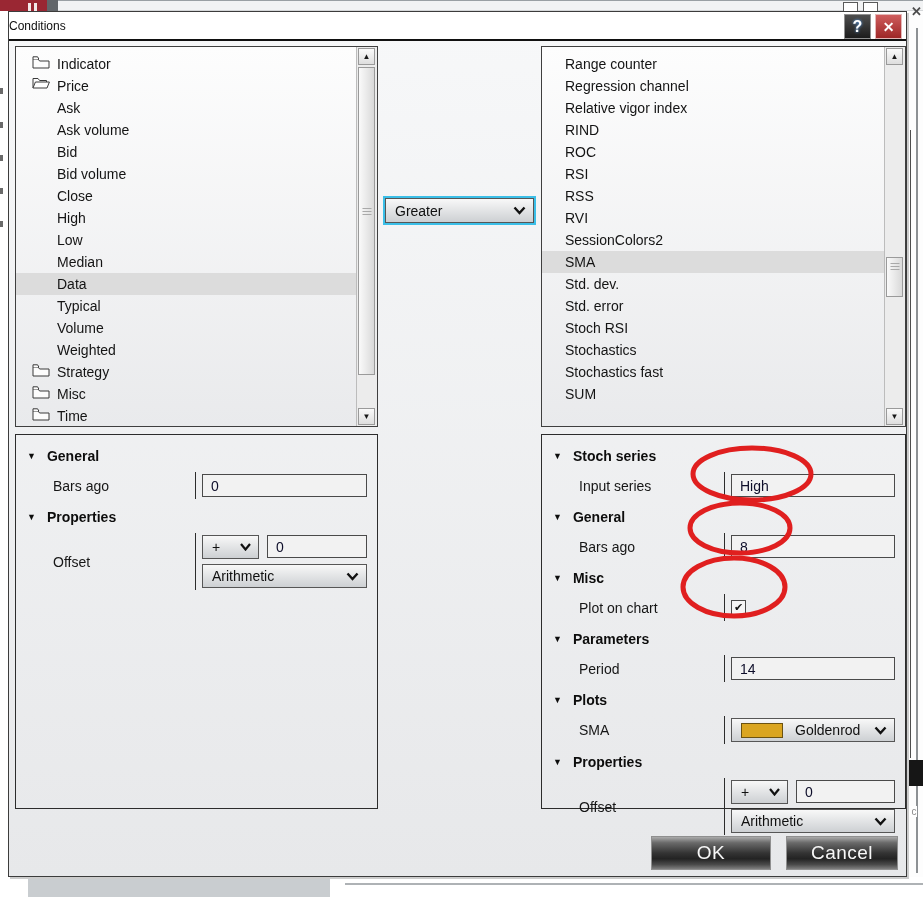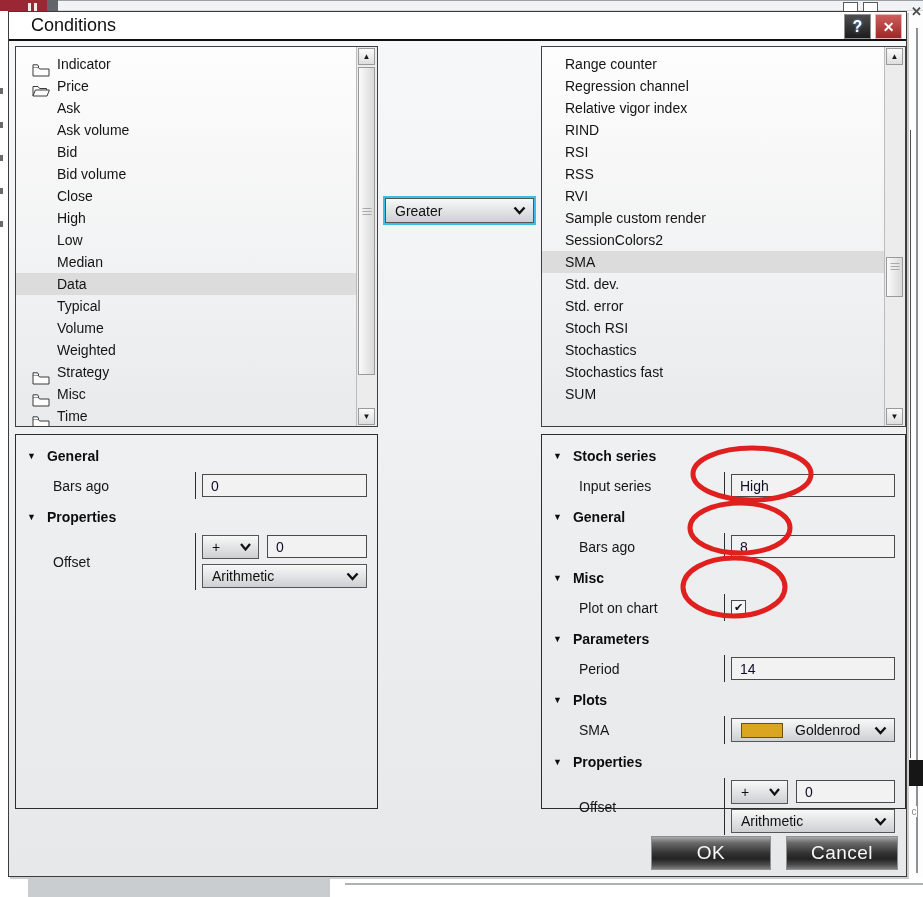--- a/index.html
+++ b/index.html
@@ -23,32 +23,32 @@
   .bg-grayrect{position:absolute;left:28px;top:878px;width:302px;height:19px;background:#c9cdd0;}
   .bg-hline{position:absolute;left:345px;top:883px;width:578px;height:2px;background:#aeb2b5;}
   .bg-lmark{position:absolute;left:0;width:3px;height:6px;background:#6a6a6a;}
 
   
   .dialog{position:absolute;left:8px;top:11px;width:899px;height:866px;box-sizing:border-box;
           background:linear-gradient(#f7f8f9,#e7e8ea);border:1px solid #3c3c3c;
           box-shadow:2px 2px 0 #cccccc;}
   .titlebar{position:absolute;left:0;top:0;right:0;height:27px;background:#ffffff;
             border-bottom:2px solid #111;display:flex;align-items:center;}
-  .title{margin-left:22px;font-size:18px;color:#0e0e0e;}
+  .title{font-size:12px;color:#0e0e0e;}
   .tb-btn{position:absolute;top:2px;width:27px;height:25px;display:flex;align-items:center;justify-content:center;
           box-sizing:border-box;font-weight:bold;cursor:default;}
   .help-btn{right:35px;background:linear-gradient(#4e4e4e,#1c1c1c);border:1px solid #909090;color:#fff;
             font-size:16px;text-shadow:0 0 3px #5aa7ff;}
   .close-btn{right:4px;background:linear-gradient(#cf5d5d,#9e2727);border:1px solid #e4b8b8;color:#fff;font-size:14px;}
 
   
   .listbox{position:absolute;box-sizing:border-box;border:1px solid #3f3f3f;
            background:linear-gradient(#fdfdfd,#e9eaec);}
   .lb-rows{position:absolute;left:0;top:0;right:20px;bottom:0;overflow:hidden;padding-top:6px;}
-  .row{height:22px;line-height:22px;font-size:14px;color:#141414;white-space:nowrap;display:flex;align-items:flex-end;}
+  .row{height:22px;line-height:22px;font-size:14px;color:#141414;white-space:nowrap;display:flex;align-items:flex-start;}
   .row.selected{background:#dcdcdc;}
   .tree-row{padding-left:16px;}
   .flat-row{padding-left:23px;}
   .ficon{width:19px;height:14px;margin-right:6px;flex:0 0 auto;}
   .t-leaf .ficon{visibility:hidden;}
   .ficon .f-open{display:none;}
   .t-folder-open .f-open{display:block;}
 
   
   .scrollbar{position:absolute;top:0;right:0;bottom:0;width:20px;background:#ececec;border-left:1px solid #bcbcbc;}
@@ -354,36 +354,36 @@
           </div>
 
           <div class="row flat-row">
             <span class="row-label">Relative vigor index</span>
           </div>
 
           <div class="row flat-row">
             <span class="row-label">RIND</span>
           </div>
 
+          <div class="row flat-row">
+            <span class="row-label">ROC</span>
+          </div>
 
           <div class="row flat-row">
             <span class="row-label">RSI</span>
           </div>
 
           <div class="row flat-row">
             <span class="row-label">RSS</span>
           </div>
 
           <div class="row flat-row">
             <span class="row-label">RVI</span>
           </div>
 
-          <div class="row flat-row">
-            <span class="row-label">Sample custom render</span>
-          </div>
 
           <div class="row flat-row">
             <span class="row-label">SessionColors2</span>
           </div>
 
           <div class="row flat-row selected">
             <span class="row-label">SMA</span>
           </div>
 
           <div class="row flat-row">

